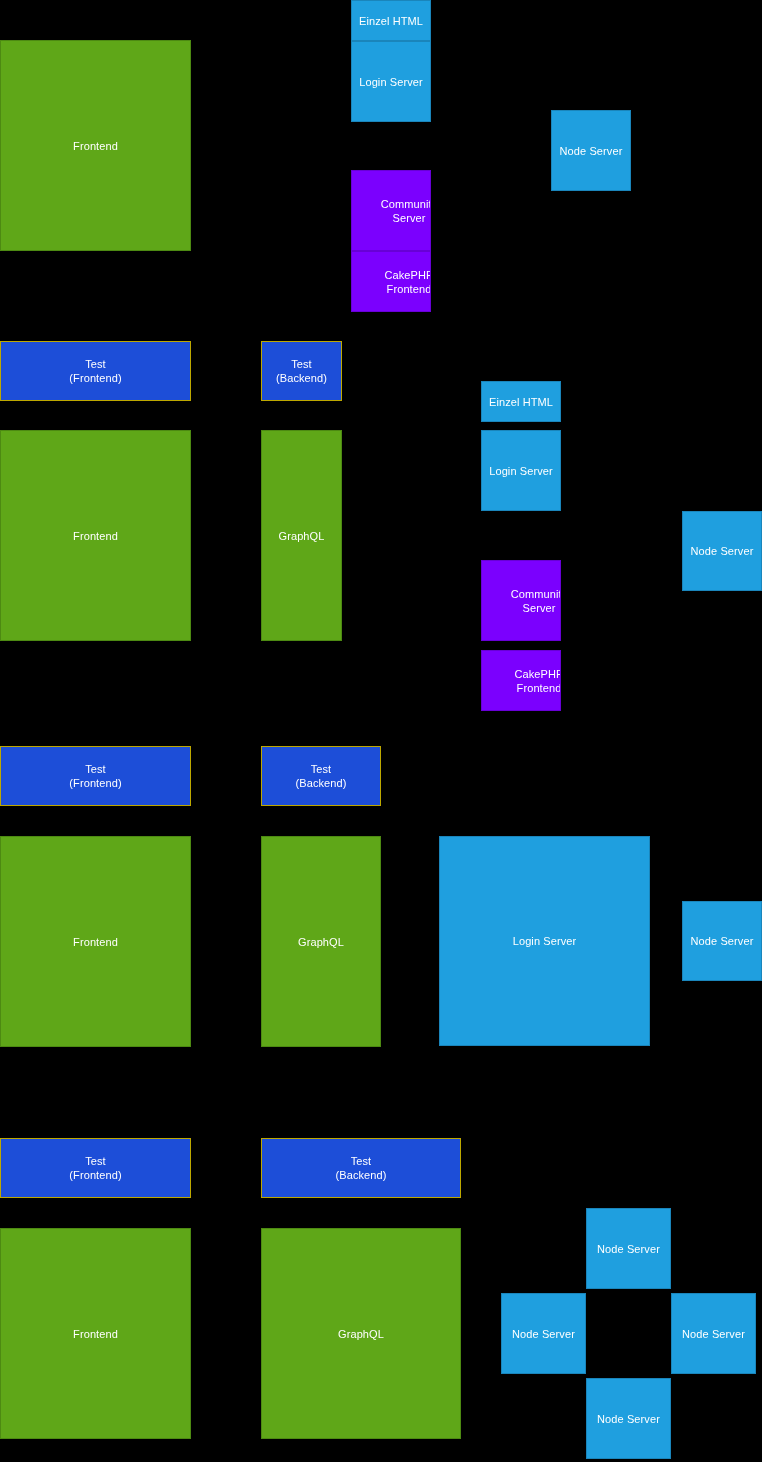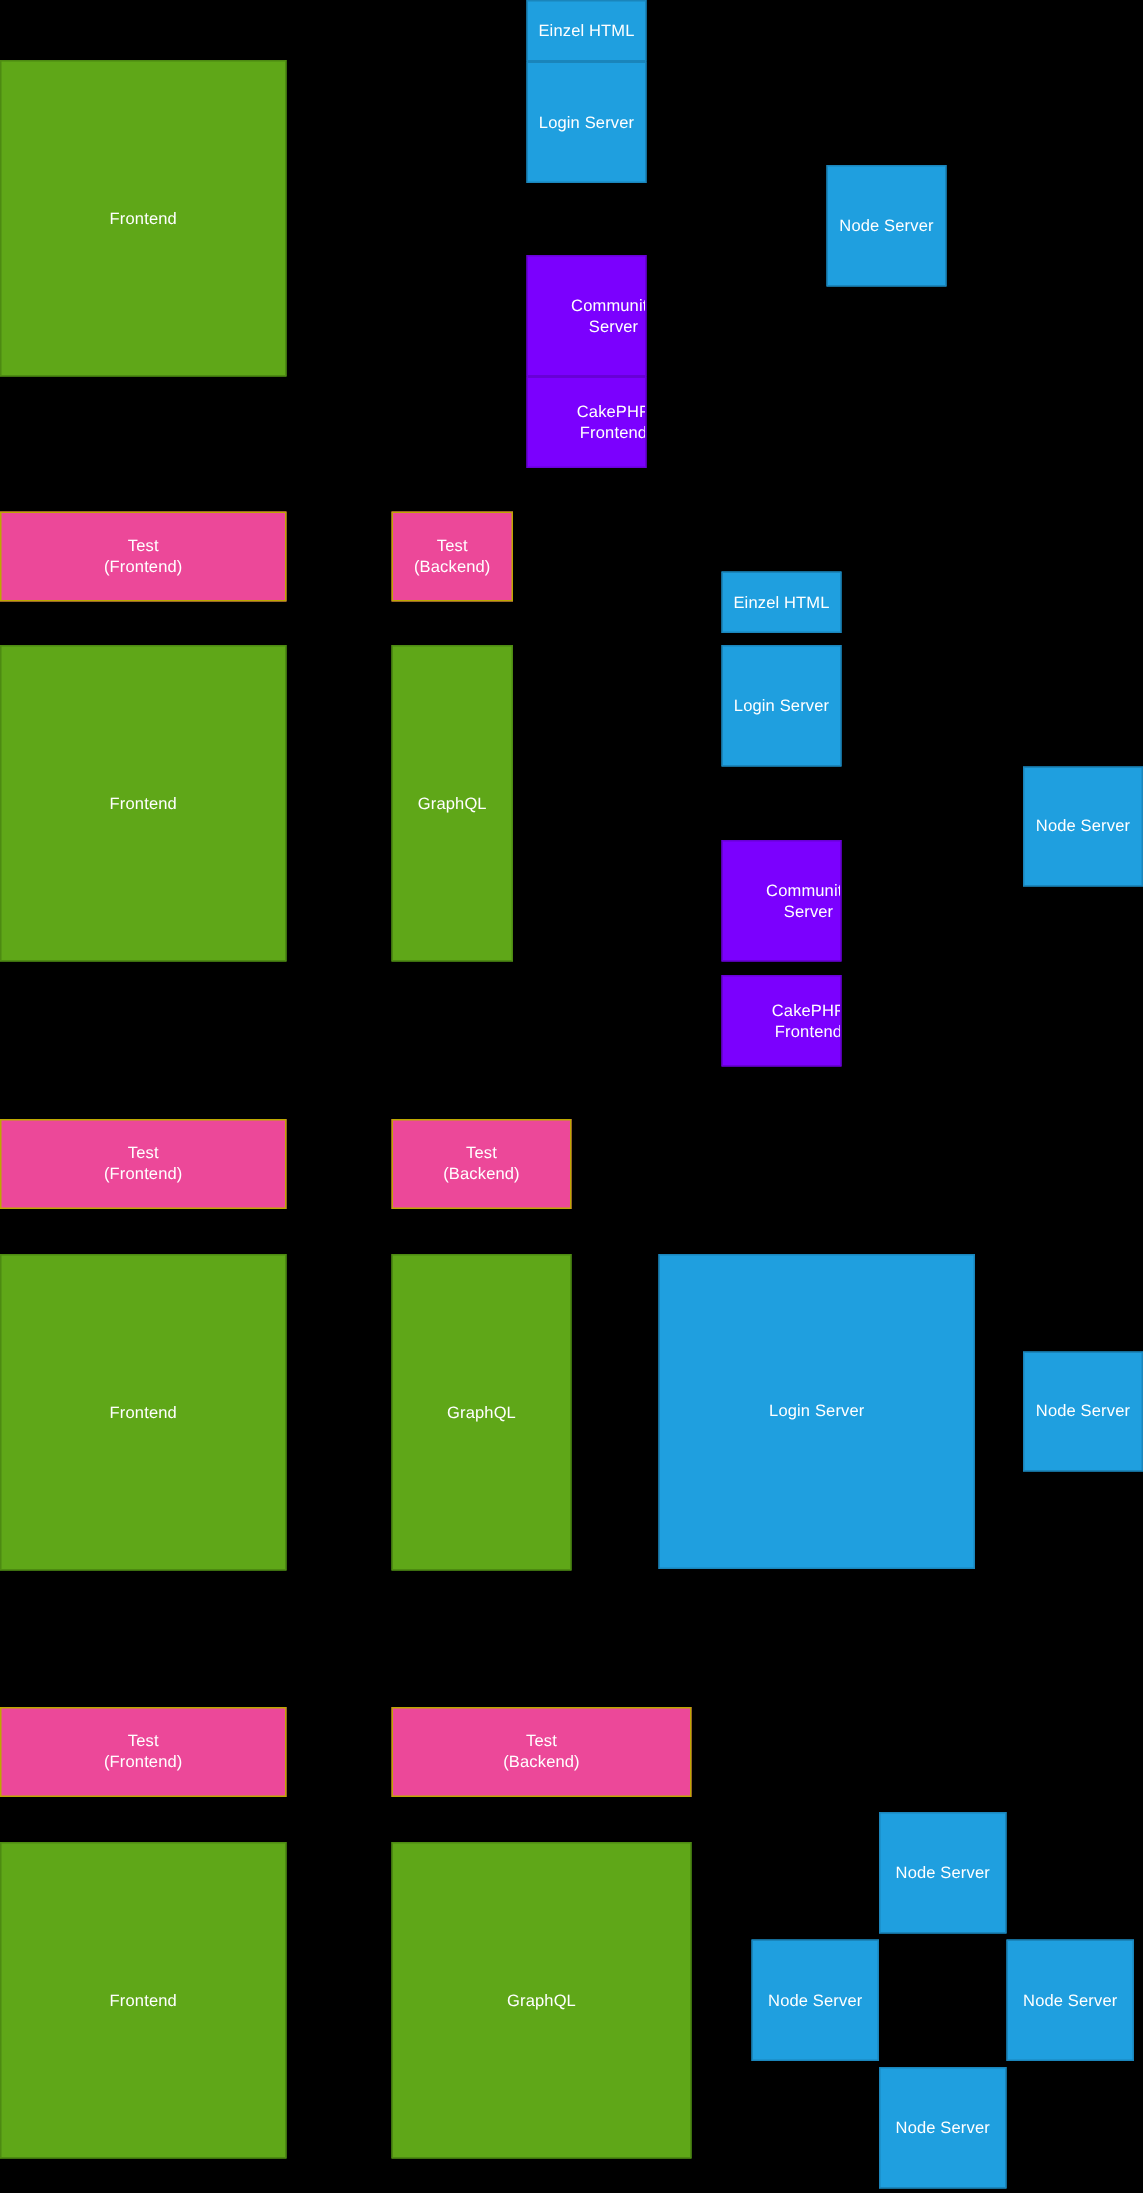--- a/index.html
+++ b/index.html
@@ -31,21 +31,21 @@
     line-height: 14px;
     letter-spacing: 0.1px;
     white-space: pre-line;
     overflow: hidden;
   }
   .node.green {
     background: #5FA718;
     border: 1px solid #4d8a12;
   }
   .node.yellow {
-    background: #ec4899;
+    background: #1d4ed8;
     border: 1px solid #bda800;
     color: #ffffff;
   }
   .node.blue {
     background: #1F9FDF;
     border: 1px solid #1a85bb;
   }
   .node.purple {
     background: #7B00FE;
     border: 1px solid #6800d6;

